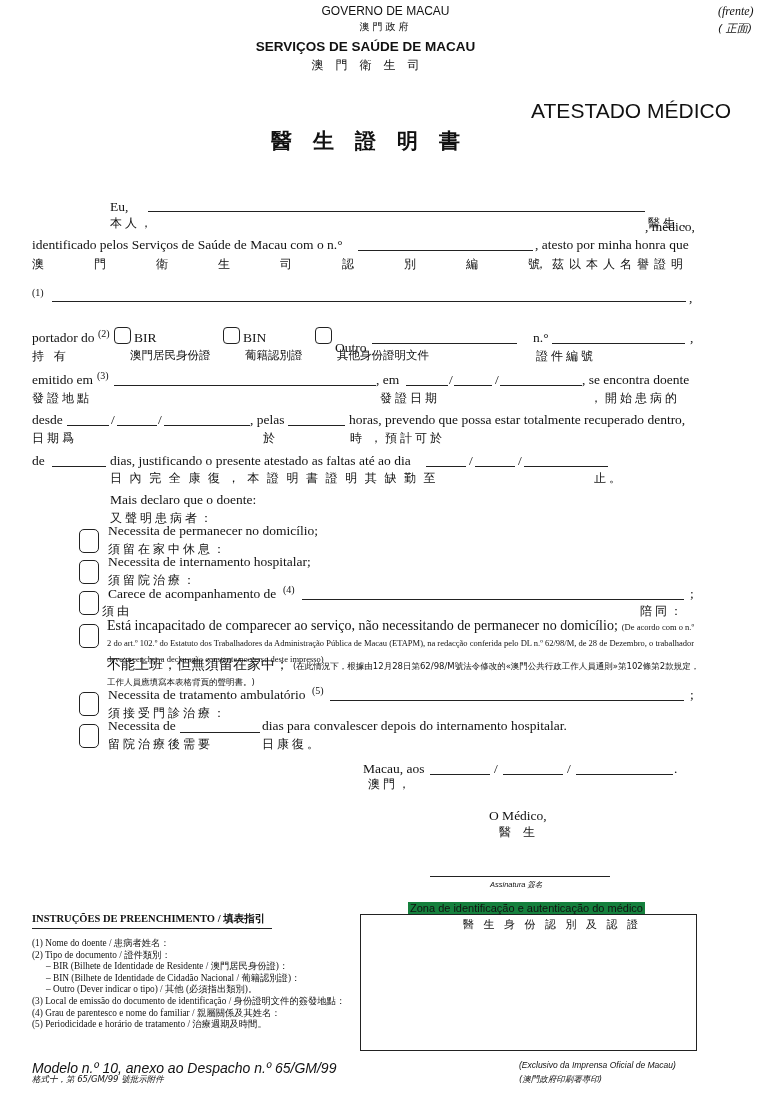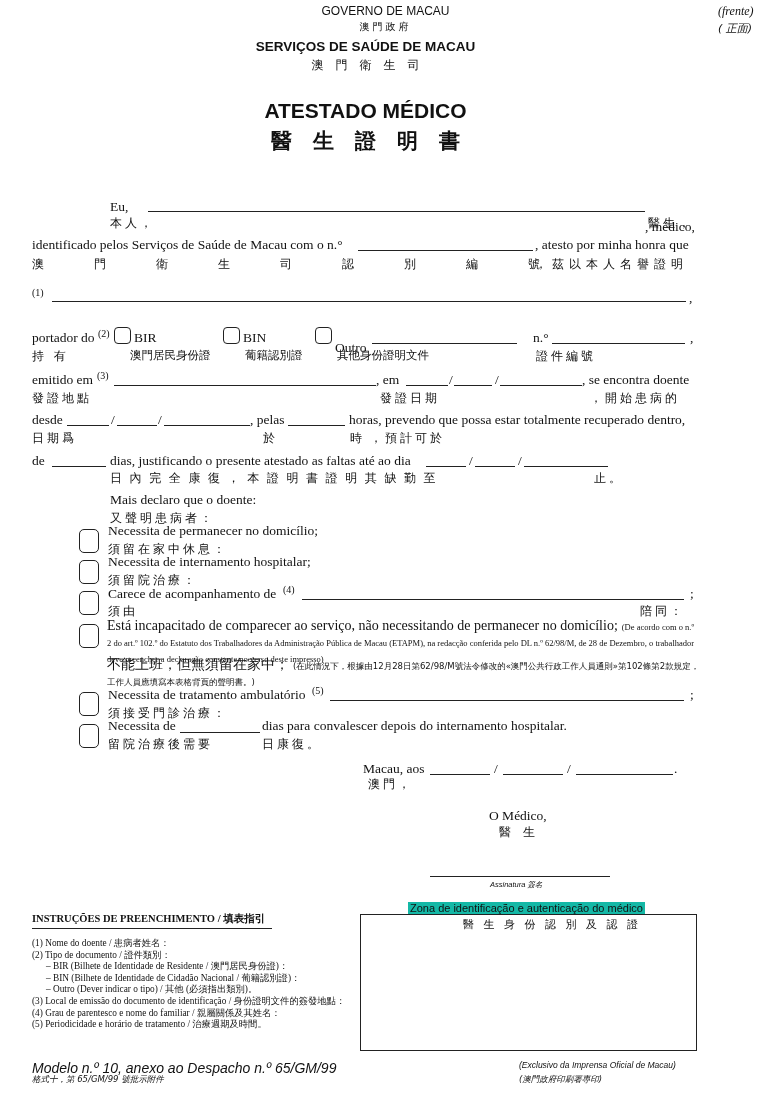--- a/index.html
+++ b/index.html
@@ -23,21 +23,21 @@
   .small { font-size: 10px; }
 </style>
 </head>
 <body>
 
 <div>
   <div class="abs sans" style="left:0;width:771px;text-align:center;top:4px;font-size:12px;">GOVERNO DE MACAU</div>
   <div class="abs cjk" style="left:0;width:771px;text-align:center;top:20px;font-size:10px;letter-spacing:3px;">澳門政府</div>
   <div class="abs sans" style="left:0;width:731px;text-align:center;top:39px;font-size:13.5px;font-weight:bold;">SERVIÇOS DE SAÚDE DE MACAU</div>
   <div class="abs cjk" style="left:0;width:731px;text-align:center;top:57px;font-size:12px;">澳　門　衛　生　司</div>
-  <div class="abs sans" style="left:0;width:731px;text-align:center;top:99px;font-size:21px;font-weight:bold;">ATESTADO MÉDICO</div>
+  <div class="abs sans" style="left:0;width:731px;text-align:right;top:99px;font-size:21px;font-weight:normal;">ATESTADO MÉDICO</div>
   <div class="abs cjk" style="left:0;width:731px;text-align:center;top:127px;font-size:21px;font-weight:bold;">醫　生　證　明　書</div>
   <div class="abs serif" style="left:718px;top:4px;font-size:12px;font-style:italic;">(frente)</div>
   <div class="abs cjk" style="left:718px;top:21px;font-size:11px;font-style:italic;">( 正面)</div>
 </div>
 
 <div class="abs row-pt" style="left:110px;top:199px;">Eu,</div>
 <div class="abs row-cn cjk" style="left:110px;top:215px;">本人，</div>
 <div class="line" style="left:148px;top:211px;width:497px;"></div>
 <div class="abs row-pt" style="left:645px;top:199px;margin-top:20px;">, médico,</div>
 <div class="abs row-cn cjk" style="left:648px;top:215px;">醫生，</div>
@@ -122,21 +122,21 @@
 
 <div class="cb big" style="left:79px;top:560px;"></div>
 <div class="abs row-pt" style="left:108px;top:554px;">Necessita de internamento hospitalar;</div>
 <div class="abs row-cn cjk" style="left:108px;top:572px;">須留院治療：</div>
 
 <div class="cb big" style="left:79px;top:591px;"></div>
 <div class="abs row-pt" style="left:108px;top:586px;">Carece de acompanhamento de</div>
 <div class="abs small" style="left:283px;top:584px;">(4)</div>
 <div class="line" style="left:302px;top:599px;width:382px;"></div>
 <div class="abs row-pt" style="left:690px;top:586px;">;</div>
-<div class="abs row-cn cjk" style="left:108px;top:603px;text-align:right;">須由</div>
+<div class="abs row-cn cjk" style="left:102px;top:603px;text-align:right;">須由</div>
 <div class="abs row-cn cjk" style="left:640px;top:603px;">陪同：</div>
 
 <div class="cb big" style="left:79px;top:624px;"></div>
 <div class="abs" style="left:107px;top:618px;width:590px;white-space:normal;line-height:13px;">
   <span style="font-size:14px;">Está incapacitado de comparecer ao serviço, não necessitando de permanecer no domicílio;</span>
   <span style="font-size:8.5px;">(De acordo com o n.º 2 do art.º 102.º do Estatuto dos Trabalhadores da Administração Pública de Macau (ETAPM), na redacção conferida pelo DL n.º 62/98/M, de 28 de Dezembro, o trabalhador deve preencher a declaração constante no verso deste impresso)</span>
 </div>
 <div class="abs" style="left:107px;top:657px;width:595px;white-space:normal;line-height:14px;">
   <span class="cjk" style="font-size:14px;">不能上班，但無須留在家中；</span>
   <span class="cjk" style="font-size:8.5px;">(在此情況下，根據由12月28日第62/98/M號法令修改的«澳門公共行政工作人員通則»第102條第2款規定，工作人員應填寫本表格背頁的聲明書。)</span>
@@ -176,19 +176,19 @@
   <div>(2) Tipo de documento / 證件類別：</div>
   <div style="padding-left:14px;">– BIR (Bilhete de Identidade de Residente / 澳門居民身份證)：</div>
   <div style="padding-left:14px;">– BIN (Bilhete de Identidade de Cidadão Nacional / 葡籍認別證)：</div>
   <div style="padding-left:14px;">– Outro (Dever indicar o tipo) / 其他 (必須指出類別)。</div>
   <div>(3) Local de emissão do documento de identificação / 身份證明文件的簽發地點：</div>
   <div>(4) Grau de parentesco e nome do familiar / 親屬關係及其姓名：</div>
   <div>(5) Periodicidade e horário de tratamento / 治療週期及時間。</div>
 </div>
 
 <div class="abs" style="left:360px;top:914px;width:335px;height:135px;border:1px solid #222;"></div>
-<div class="abs sans" style="left:408px;top:902px;font-size:11px;background:#14b8a6;padding:0 2px;">Zona de identificação e autenticação do médico</div>
+<div class="abs sans" style="left:408px;top:902px;font-size:11px;background:#15803d;padding:0 2px;">Zona de identificação e autenticação do médico</div>
 <div class="abs cjk" style="left:455px;top:917px;font-size:11px;letter-spacing:3px;margin-left:8px;">醫 生 身 份 認 別 及 認 證</div>
 
 <div class="abs sans" style="left:32px;top:1060px;font-size:14px;font-style:italic;">Modelo n.º 10, anexo ao Despacho n.º 65/GM/99</div>
 <div class="abs cjk" style="left:32px;top:1074px;font-size:8.5px;font-style:italic;">格式十，第 65/GM/99 號批示附件</div>
 <div class="abs sans" style="left:519px;top:1060px;font-size:8.5px;font-style:italic;">(Exclusivo da Imprensa Oficial de Macau)</div>
 <div class="abs cjk" style="left:519px;top:1074px;font-size:8.5px;font-style:italic;">(澳門政府印刷署專印)</div>
 
 </body></html>

